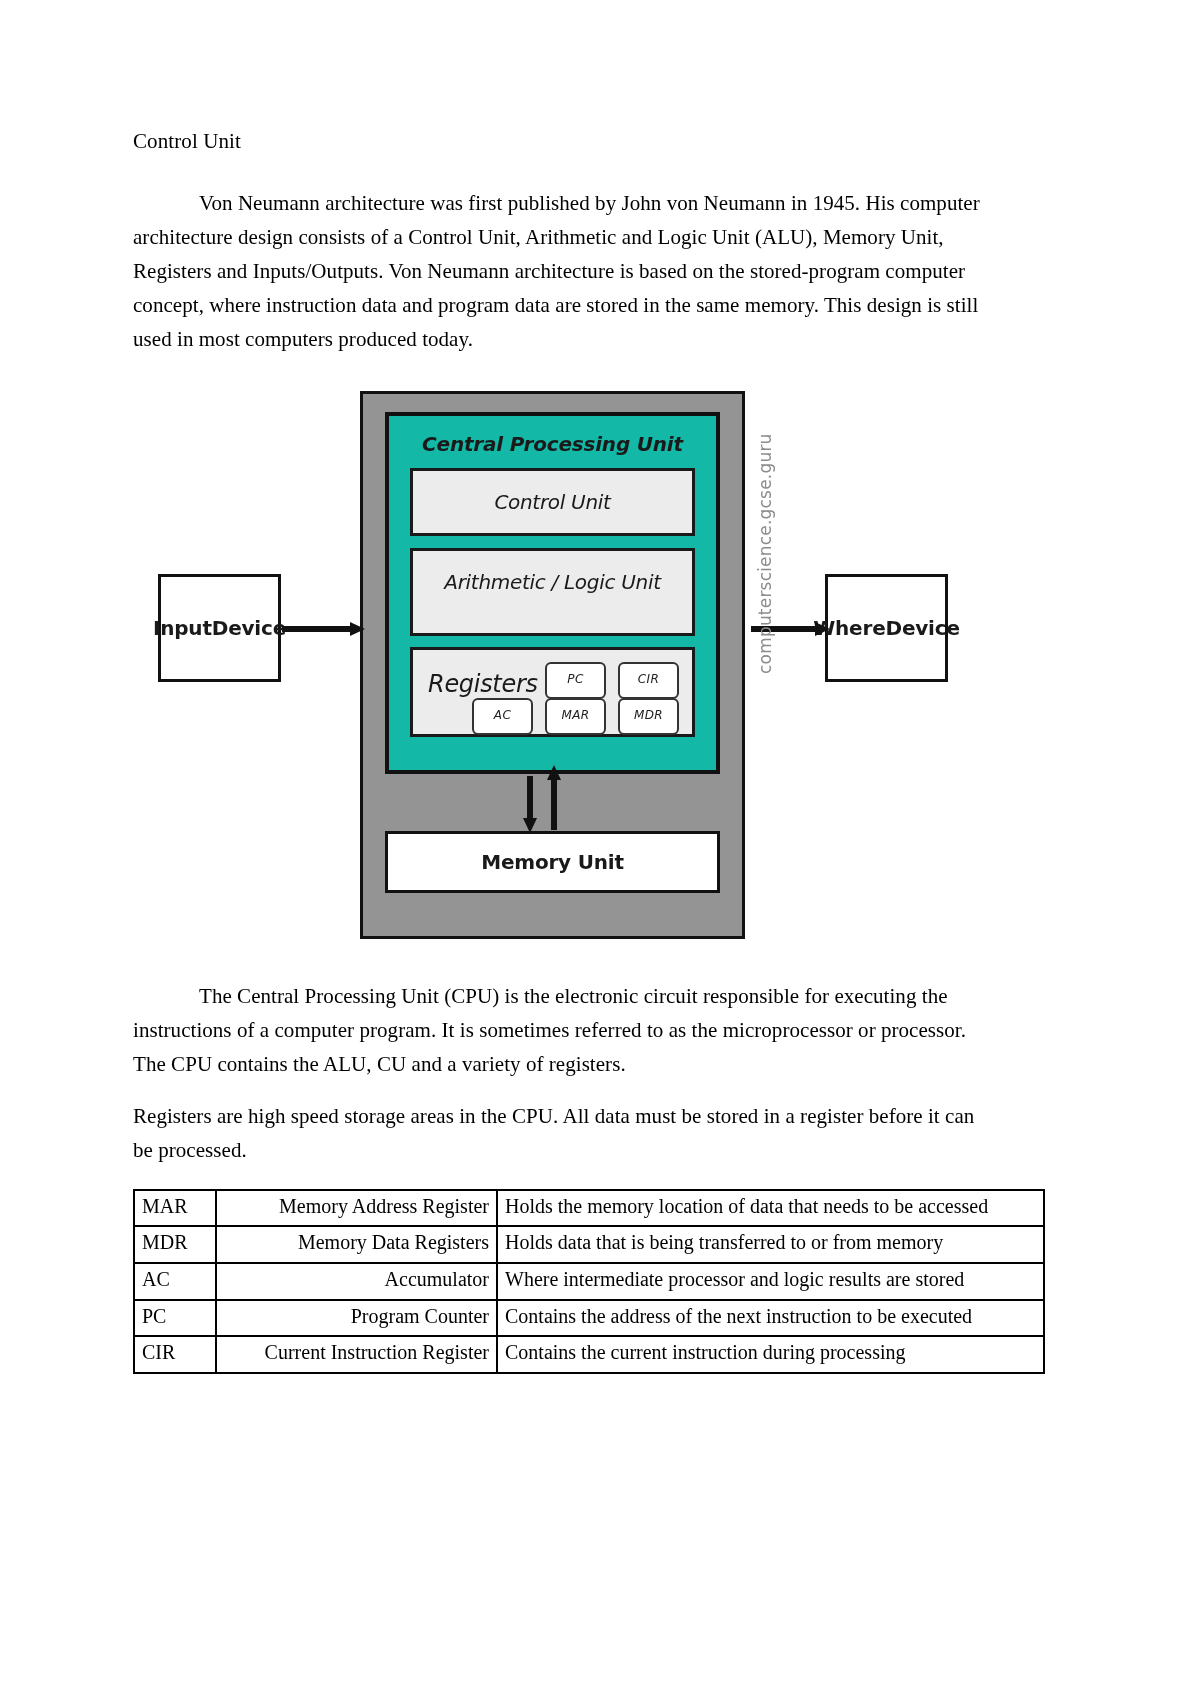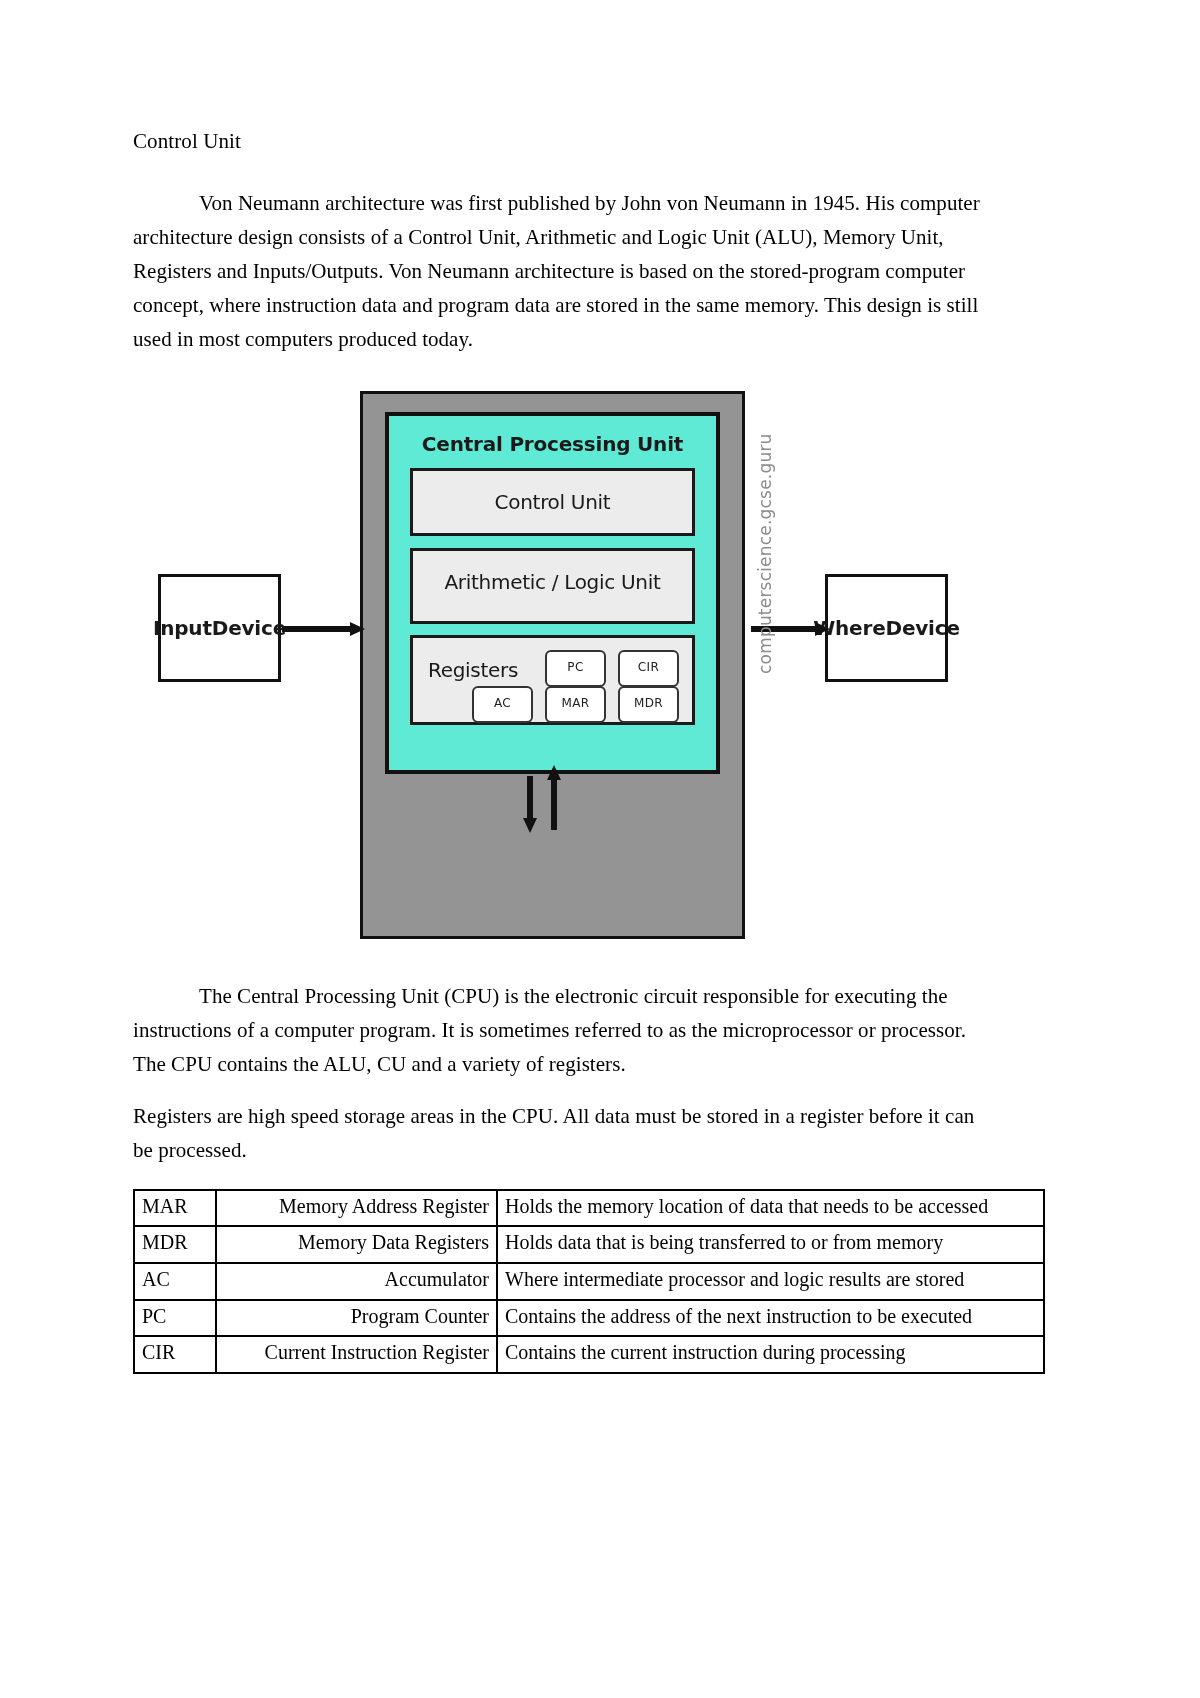--- a/index.html
+++ b/index.html
@@ -72,23 +72,24 @@
     border: 3px solid #111;
     box-sizing: border-box;
   }
 
   .cpu-box {
     position: absolute;
     left: 252px;
     top: 38px;
     width: 335px;
     height: 362px;
-    background: #5eead4;
+    background: #14b8a6;
     border: 4px solid #111;
     box-sizing: border-box;
+    font-style: italic;
   }
 
   .cpu-title {
     text-align: center;
     font-family: "DejaVu Sans", "Liberation Sans", sans-serif;
     font-weight: bold;
     font-size: 20px;
     color: #1a1a1a;
     margin-top: 16px;
     letter-spacing: -0.2px;
@@ -100,37 +101,37 @@
     box-sizing: border-box;
     background: #ececec;
     border: 3px solid #1a1a1a;
     text-align: center;
     font-family: "DejaVu Sans", "Liberation Sans", sans-serif;
     font-size: 20px;
     color: #1a1a1a;
     letter-spacing: -0.3px;
   }
   .unit-box.cu { height: 68px; line-height: 62px; }
-  .unit-box.alu { height: 76px; line-height: 62px; }
+  .unit-box.alu { height: 88px; line-height: 62px; }
 
   .reg-box {
     margin: 11px auto 0 auto;
     width: 285px;
     height: 90px;
     box-sizing: border-box;
     background: #ececec;
     border: 3px solid #1a1a1a;
     position: relative;
   }
   .reg-label {
     position: absolute;
     left: 15px;
     top: 20px;
     font-family: "DejaVu Sans", "Liberation Sans", sans-serif;
-    font-size: 20px;
+    font-size: 24px;
     color: #1a1a1a;
     letter-spacing: -0.3px;
   }
   .reg-chip {
     position: absolute;
     width: 57px;
     height: 33px;
     background: #ffffff;
     border: 2px solid #333;
     border-radius: 6px;
@@ -290,20 +291,21 @@
             <span class="reg-chip chip-cir">CIR</span>
             <span class="reg-chip chip-ac">AC</span>
             <span class="reg-chip chip-mar">MAR</span>
             <span class="reg-chip chip-mdr">MDR</span>
           </div>
         </div>
 
         <div class="arrow-v arrow-down"></div>
         <div class="arrow-v arrow-up"></div>
 
+        <div class="mem-box">Memory Unit</div>
 
         <div class="io-box io-input">
           <span>Input</span>
           <span>Device</span>
         </div>
 
         <div class="io-box io-output">
           <span>Where</span>
           <span>Device</span>
         </div>

